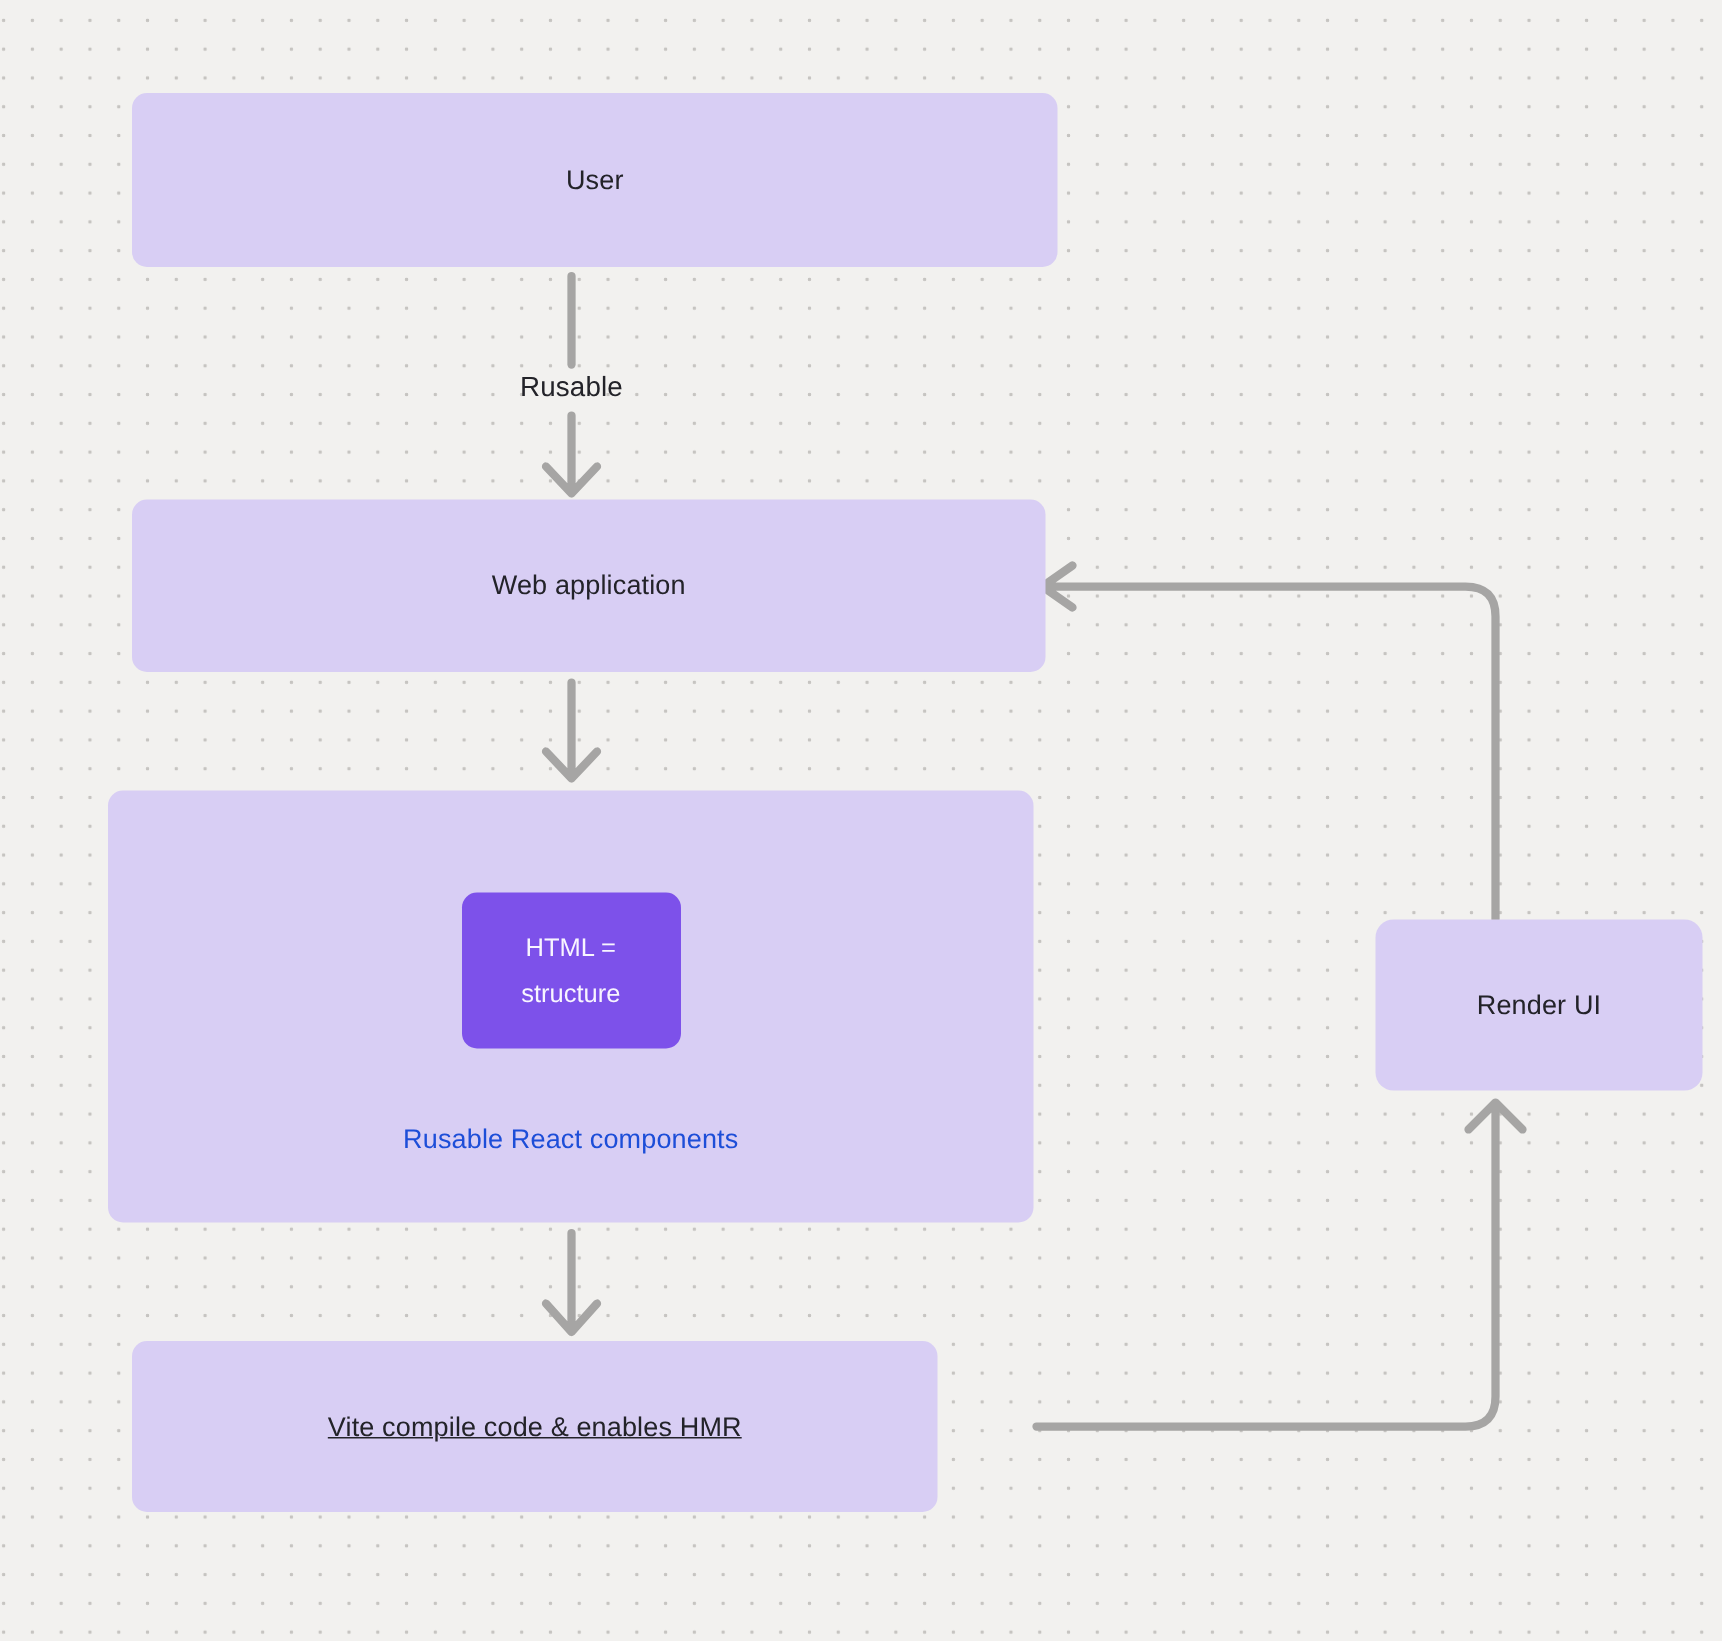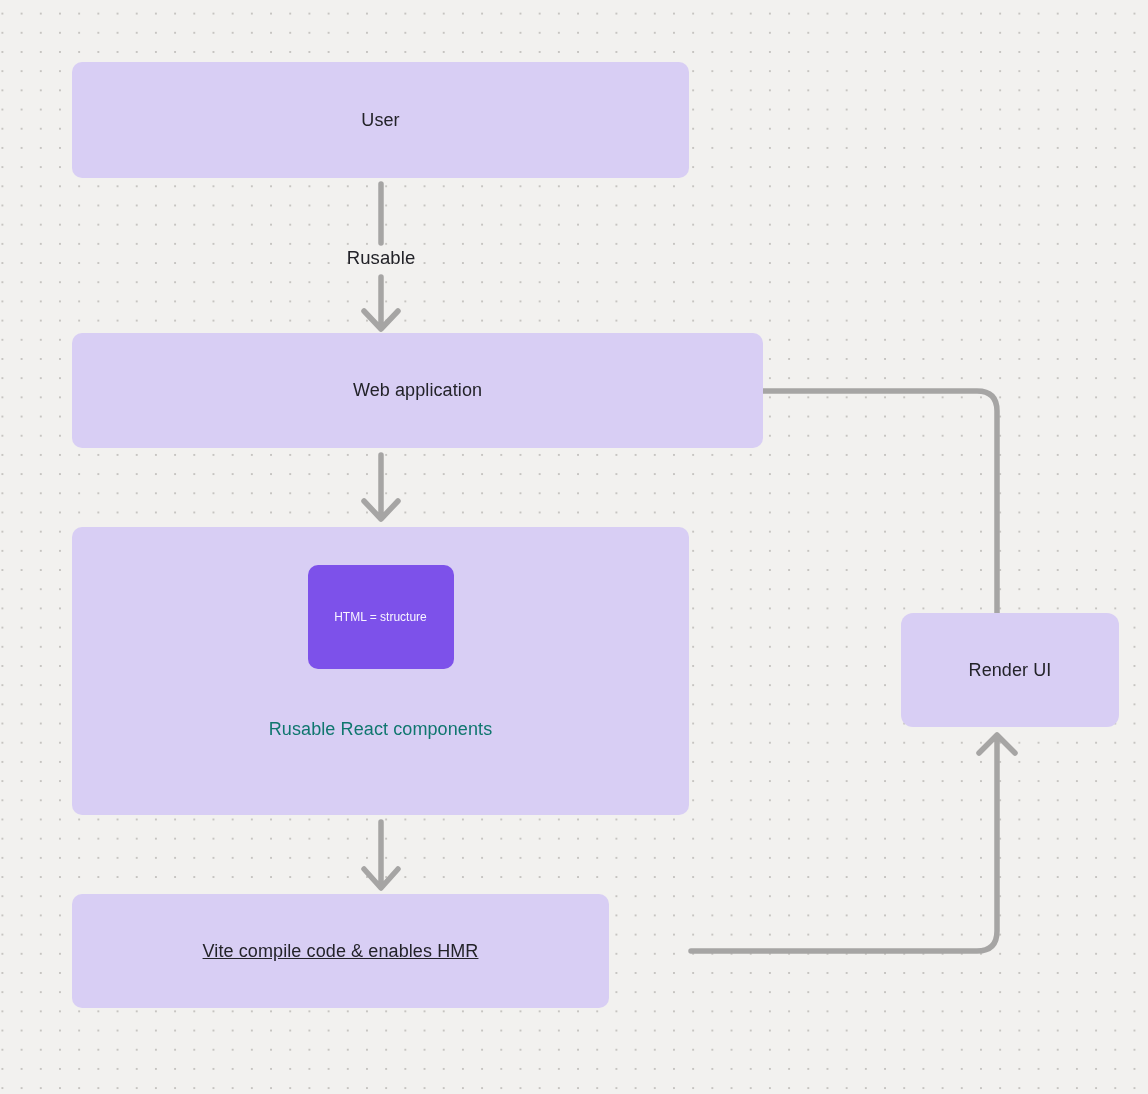--- a/index.html
+++ b/index.html
@@ -43,24 +43,25 @@
     background: #d8cef4;
     border-radius: 10px;
     display: flex;
     align-items: center;
     justify-content: center;
     color: #232329;
     font-size: 18px;
     font-weight: 500;
     letter-spacing: 0.1px;
     text-align: right;
+    margin-left: 16px;
   }
 
   .node-user        { left: 72px;  top: 62px;  width: 617px; height: 116px; }
-  .node-webapp      { left: 72px;  top: 333px; width: 691px; height: 115px; }
+  .node-webapp      { left: 72px;  top: 333px; width: 609px; height: 115px; }
   .node-vite        { left: 72px;  top: 894px; width: 537px; height: 114px; text-decoration: underline; }
   .node-render-ui   { left: 901px; top: 613px; width: 218px; height: 114px; border-radius: 12px; }
 
   .group-components {
     position: absolute;
     z-index: 2;
     left: 72px; top: 527px;
     width: 617px; height: 288px;
     background: #d8cef4;
     border-radius: 10px;
@@ -71,33 +72,34 @@
     justify-content: center;
     gap: 25px;
     padding-top: 38px;
   }
   .inner-node {
     width: 146px;
     height: 104px;
     background: #7d51ea;
     border-radius: 10px;
     color: #f8f5ff;
-    font-size: 12px;
+    font-size: 17px;
     font-weight: 500;
     line-height: 1.85;
     display: flex;
     align-items: center;
     justify-content: center;
     text-align: center;
     padding: 6px 10px;
+    margin-top: 30px;
   }
   .group-label {
     margin-top: 50px;
     text-align: center;
-    color: #0f766e;
+    color: #1d4ed8;
     font-size: 18px;
     font-weight: 500;
     letter-spacing: 0.1px;
   }
 
   .edge-label {
     position: absolute;
     z-index: 2;
     left: 381px;
     top: 258px;

